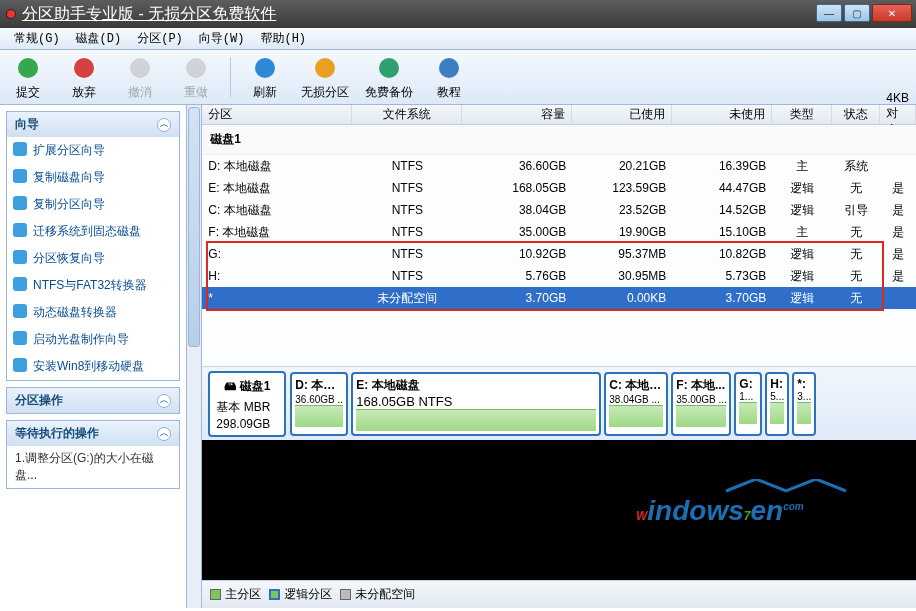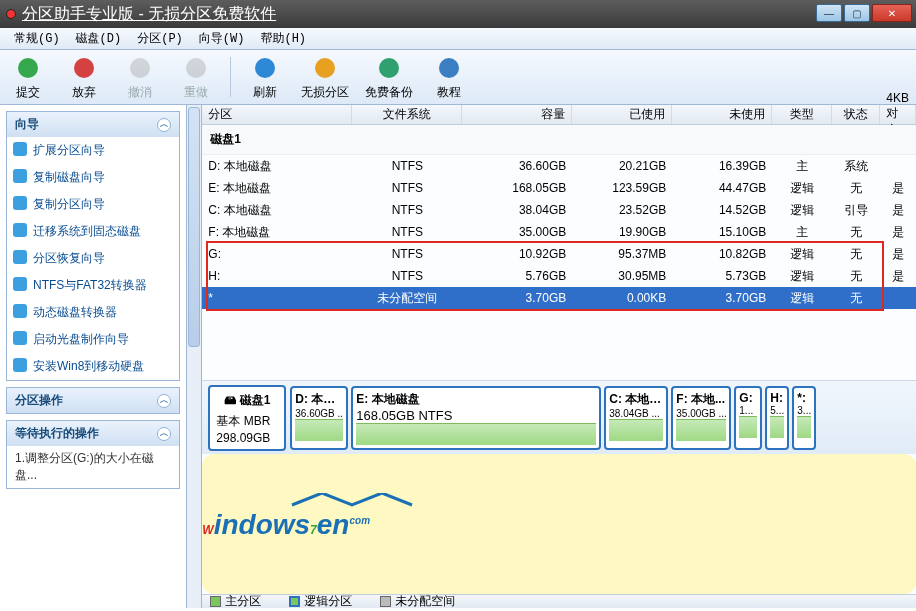--- a/index.html
+++ b/index.html
@@ -48,24 +48,24 @@
 .row.sel { background: #2f6fc9; color: #fff; }
 .redbox { position: absolute; border: 2px solid #dd2a1c; pointer-events: none; }
 
 .disk-bar-zone { height: 74px; border-top: 1px solid #c8d6e7; background: linear-gradient(#f1f6fd,#e0ebf7); display:flex; align-items:center; padding: 6px; gap:4px; }
 .disk-info { width: 78px; border: 2px solid #2c72bf; border-radius: 4px; padding: 4px 6px; background: #fff; font-size:11px; display:flex; flex-direction:column; gap:1px;}
 .disk-info .dh { font-weight:bold;text-align:center;}
 .pbox { border: 2px solid #2c72bf; border-radius: 4px; background: #fff; padding: 3px; display:flex; flex-direction:column; font-size:11px; overflow: hidden;}
 .pbox .pbar { height: 22px; background: linear-gradient(#c6e9b9,#9fd984); border-top: 1px solid #7dbb5e;}
 .pbox .plbl { font-weight: bold; white-space:nowrap; overflow:hidden; text-overflow:ellipsis;}
 
-.watermark { height: 140px; background: #fef9c3; display:flex; align-items:center; justify-content:flex-start; position:relative;border-radius:12px;}
+.watermark { height: 140px; background: #000000; display:flex; align-items:center; justify-content:flex-end; position:relative;}
 .wm-txt { font-family: Arial; font-size: 28px; font-weight: bold; font-style: italic; color:#1a6fb5; position: relative; }
 
-.footer { height: 14px; background: linear-gradient(#f4f7fb, #e2e9f2); border-top: 1px solid #c2cedd; display: flex; align-items:center; padding: 0 8px; gap: 28px;}
+.footer { height: 28px; background: linear-gradient(#f4f7fb, #e2e9f2); border-top: 1px solid #c2cedd; display: flex; align-items:center; padding: 0 8px; gap: 8px;}
 .legend { display:flex; align-items:center; gap:4px;}
 .legend .sw { width: 11px; height: 11px; border: 1px solid #666;}
 
 svg.ic { width: 26px; height: 26px; }
 </style>
 </head>
 <body>
 
 <div class="titlebar">
   <div class="title-dot"></div>

